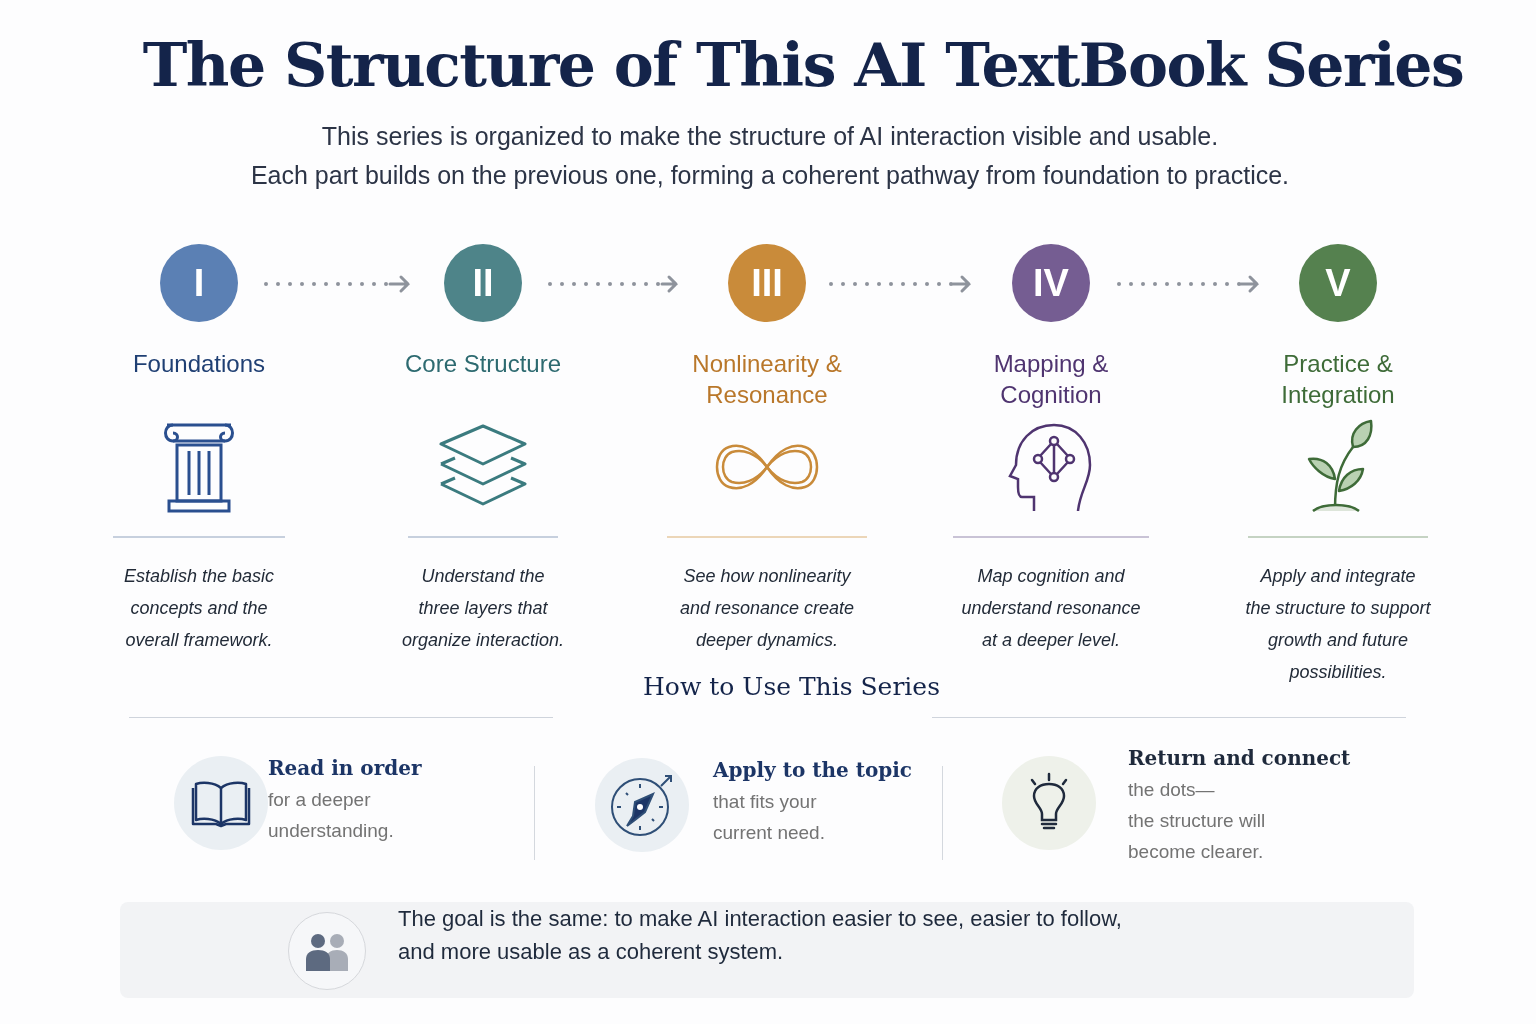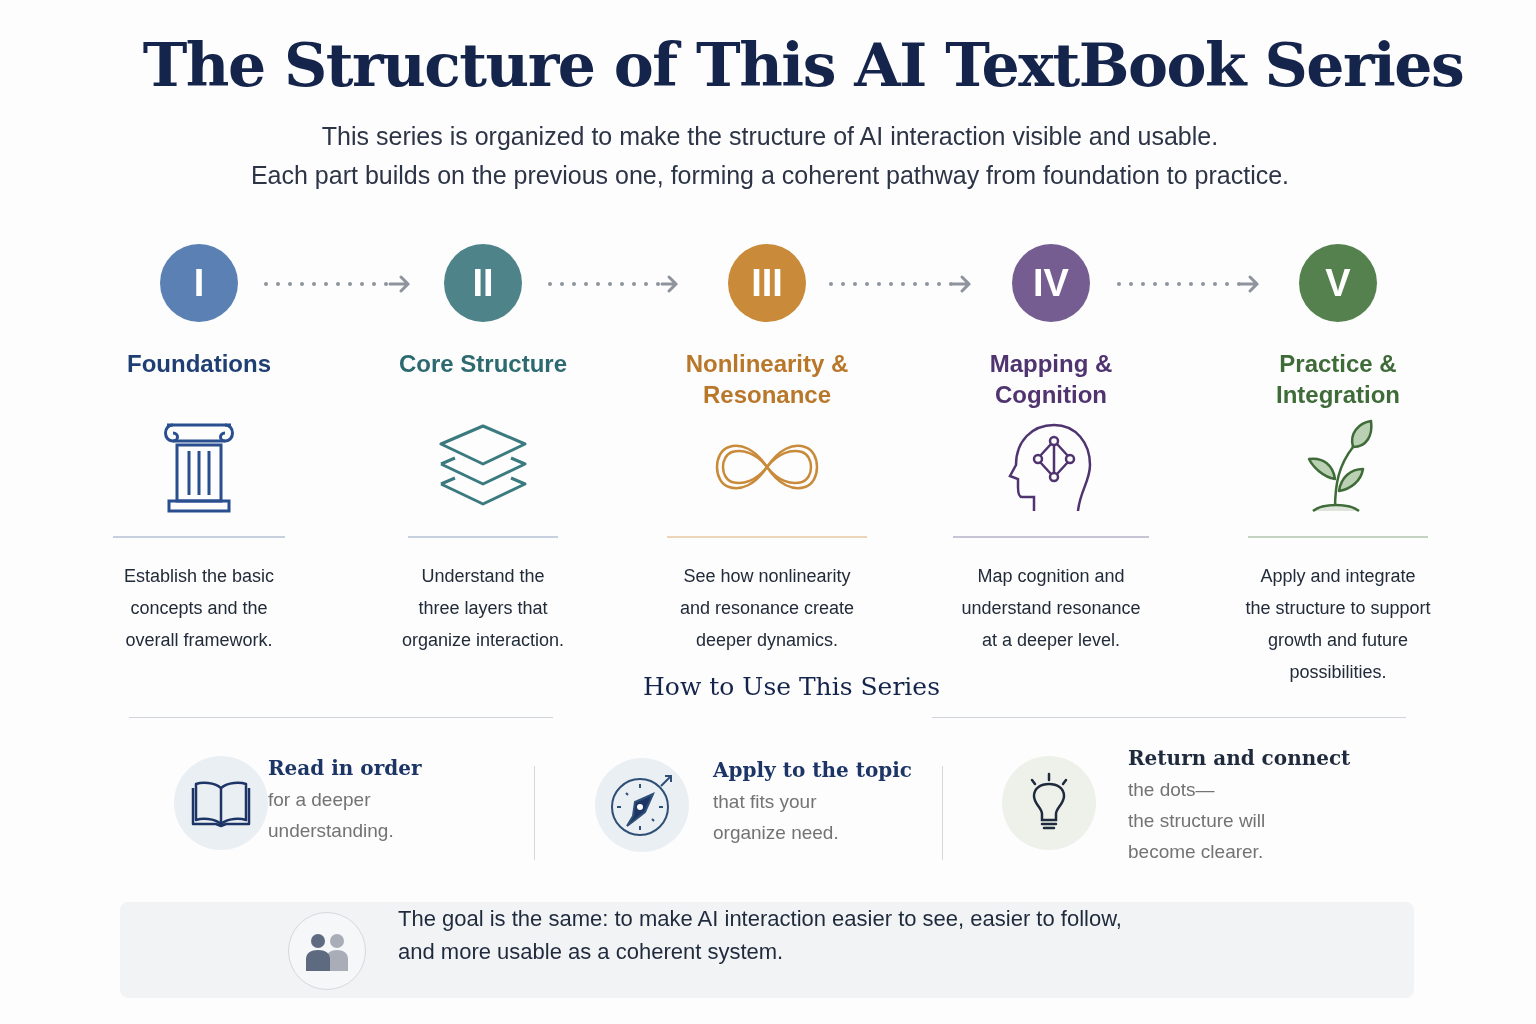--- a/index.html
+++ b/index.html
@@ -16,24 +16,24 @@
   }
   .sub1 { top: 122px; }
   .sub2 { top: 161px; }
 
   .step { position: absolute; top: 244px; width: 280px; text-align: center; }
   .circle {
     width: 78px; height: 78px; border-radius: 50%; margin: 0 auto;
     display: flex; align-items: center; justify-content: center;
     color: #fff; font-size: 38px; font-weight: bold; font-family: "Liberation Sans", sans-serif;
   }
-  .step-title { margin-top: 26px; font-size: 24px; line-height: 31px; font-weight: bold; height: 62px; }
+  .step-title { margin-top: 26px; font-size: 24px; line-height: 31px; font-weight: normal; height: 62px; }
   .step-icon { height: 110px; display: flex; align-items: center; justify-content: center; margin-top: 2px; }
   .step-rule { width: 172px; height: 2px; margin: 14px auto 0; }
-  .step-desc { margin-top: 22px; font-size: 18px; line-height: 32px; color: #222b38; }
+  .step-desc { margin-top: 22px; font-size: 18px; line-height: 32px; color: #222b38; font-style: italic; }
 
   .arrow { position: absolute; top: 274px; width: 150px; height: 20px; }
 
   .howto-line { position: absolute; top: 717px; height: 1px; background: #cfd4dc; }
   .howto-title {
     position: absolute; top: 672px; left: 560px; width: 380px; text-align: right;
     font-family: "DejaVu Serif", serif; font-size: 25px; color: #14244a;
   }
   .use-item { position: absolute; top: 756px; display: flex; }
   .use-icon {
@@ -280,21 +280,21 @@
         <path d="M54 16 L64 6 M58 6 H64 V12"></path>
       <path d="M33 14 V18 M33 56 V60 M10 37 H14 M52 37 H56 M19 23 L21 25 M45 49 L47 51"></path>
       <path d="M46 24 L38 42 L28 50 L20 56 L26 46 L28 32 Z" fill="#1c3566"></path>
         <circle cx="33" cy="37" r="3" fill="#fff" stroke="none"></circle>
     </svg>
   </div>
   <div class="use-text" style="margin-left:24px">
     <div class="use-head">Apply to the topic</div>
     <div class="use-body">
         <div>that fits your</div>
-        <div>organize need.</div>
+        <div>current need.</div>
       </div>
   </div>
 </div>
 <div class="vdiv" style="left:942px"></div>
 
 <div class="use-item" style="left:1002px;top:756px">
   <div class="use-icon" style="background:#eef1ea">
     <svg width="50" height="66" viewBox="0 0 50 66" fill="none" stroke="#1f2a3c" stroke-width="2.5" stroke-linecap="round">
       <path d="M25 4 V10 M8 10 L11 14 M42 10 L39 14"></path>
       <path d="M18 50 V44 C18 38 10 34 10 26 C10 18 17 14 25 14 C33 14 40 18 40 26 C40 34 32 38 32 44 V50 Z"></path>

